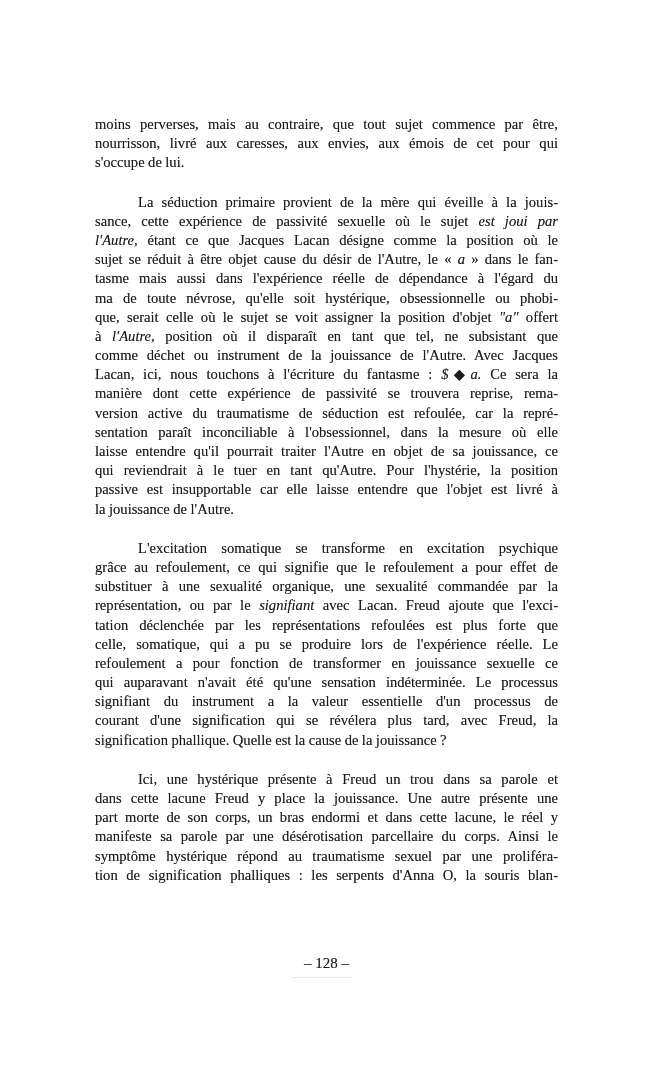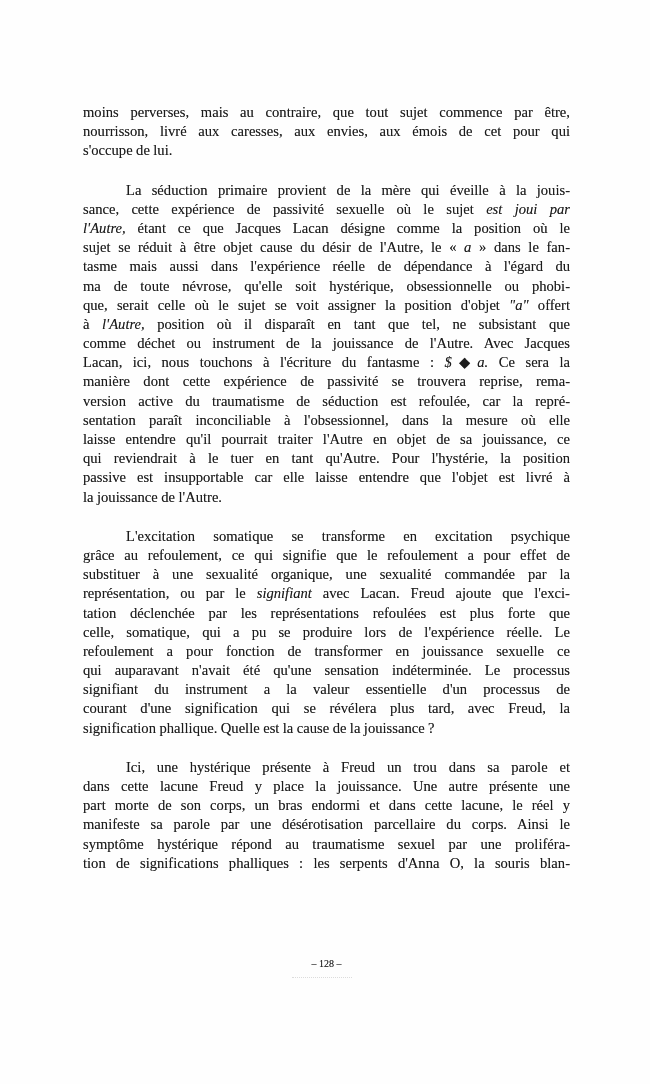--- a/index.html
+++ b/index.html
@@ -16,41 +16,41 @@
     font-family: "Liberation Serif", "DejaVu Serif", serif;
     color: #1c1c1c;
     overflow: hidden;
   }
   .text-block {
     position: absolute;
     left: 83px;
     top: 103px;
     width: 487px;
   }
-  .paragraph { margin: 0; }
+  .paragraph { margin: 12px; }
   .paragraph + .paragraph { margin-top: 20px; }
   .line {
     font-size: 14.6px;
     line-height: 19.2px;
     height: 19.2px;
     text-align: justify;
     text-align-last: justify;
     word-spacing: -0.2px;
     text-shadow: 0 0 0.35px rgba(10,10,10,0.45);
   }
   .line.lastline { text-align-last: left; }
   .line.firstline.indented { text-indent: 43px; }
   .line i { font-style: italic; }
   .page-footer {
     position: absolute;
     left: 83px;
     top: 954px;
     width: 487px;
     text-align: center;
-    font-size: 10px;
+    font-size: 15px;
     line-height: 19px;
     text-shadow: 0 0 0.35px rgba(10,10,10,0.45);
   }
   .scan-artifact {
     position: absolute;
     left: 292px;
     top: 977px;
     width: 60px;
     height: 1px;
     border-top: 1px dotted rgba(120,120,120,0.25);
@@ -98,20 +98,20 @@
         <div class="line">signifiant du instrument a la valeur essentielle d'un processus de</div>
         <div class="line">courant d'une signification qui se révélera plus tard, avec Freud, la</div>
         <div class="line lastline">signification phallique. Quelle est la cause de la jouissance ?</div>
       </div>
       <div class="paragraph">
         <div class="line firstline indented">Ici, une hystérique présente à Freud un trou dans sa parole et</div>
         <div class="line">dans cette lacune Freud y place la jouissance. Une autre présente une</div>
         <div class="line">part morte de son corps, un bras endormi et dans cette lacune, le réel y</div>
         <div class="line">manifeste sa parole par une désérotisation parcellaire du corps. Ainsi le</div>
         <div class="line">symptôme hystérique répond au traumatisme sexuel par une proliféra-</div>
-        <div class="line">tion de significations phalliques : les serpents d'Anna O, la souris blan-</div>
+        <div class="line">tion de signification phalliques : les serpents d'Anna O, la souris blan-</div>
       </div>
     </main>
   <footer class="page-footer">
     <span>– 128 –</span>
   </footer>
   <div class="scan-artifact"></div>
 </div>
 
 </body></html>

